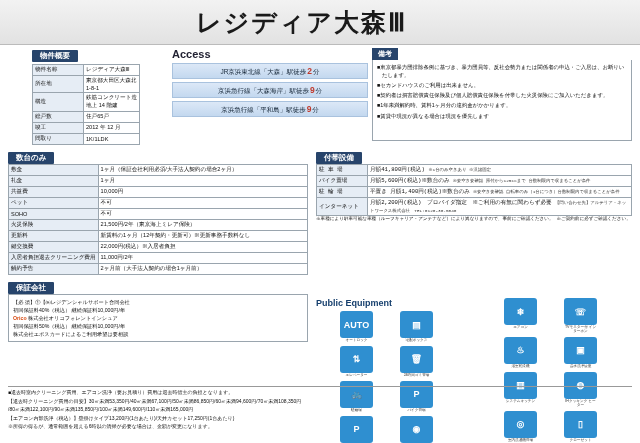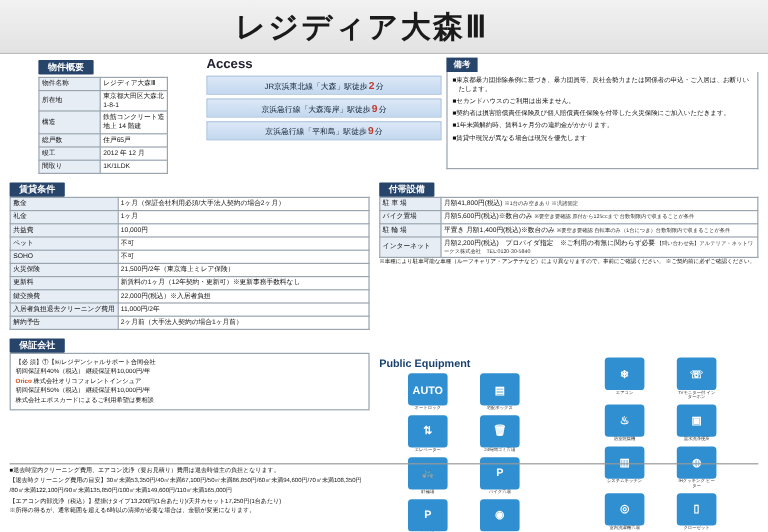--- a/index.html
+++ b/index.html
@@ -84,21 +84,21 @@
     border:1px solid #9aa5ae;border-top:none;padding:3px 4px;
     font-size:5.4px;line-height:1.5;background:#fff;min-height:74px;
   }
   .bikou-box li{margin:0 0 2px 0;list-style:none;text-indent:-5px;padding-left:5px;}
 
   
   #chintai{left:8px;top:152px;width:300px;}
   #chintai table td{height:8px;}
 
   
-  #futai{left:316px;top:152px;width:316px;}
+  #futai{left:316px;top:152px;width:316px;font-family:Liberation Mono, monospace;}
   .futai-note{font-size:4.6px;line-height:1.45;}
 
   
   #hoshou{left:8px;top:282px;width:300px;}
   .hoshou-body{
     border:1px solid #9aa5ae;background:#fff;padding:3px 4px;
     font-size:5.2px;line-height:1.55;
   }
   .orico{color:#d6480f;font-weight:bold;}
 
@@ -191,21 +191,21 @@
     <div class="bikou-box">
       <li>■<span>東京都暴力団排除条例に基づき、暴力団員等、反社会勢力または関係者の申込・ご入居は、お断りいたします。</span></li>
       <li>■<span>セカンドハウスのご利用は出来ません。</span></li>
       <li>■<span>契約者は損害賠償責任保険及び個人賠償責任保険を付帯した火災保険にご加入いただきます。</span></li>
       <li>■<span>1年未満解約時、賃料1ヶ月分の違約金がかかります。</span></li>
       <li>■<span>賃貸中現況が異なる場合は現況を優先します</span></li>
     </div>
   </div>
 
   <div class="panel" id="chintai">
-    <div class="sect-title">賃貸条件</div>
+    <div class="sect-title">数台のみ</div>
     <table>
       <tbody>
           <tr>
             <td class="lbl">敷金</td>
             <td class="val">1ヶ月（保証会社利用必須/大手法人契約の場合2ヶ月）</td>
           </tr>
       <tr>
             <td class="lbl">礼金</td>
             <td class="val">1ヶ月</td>
           </tr>

